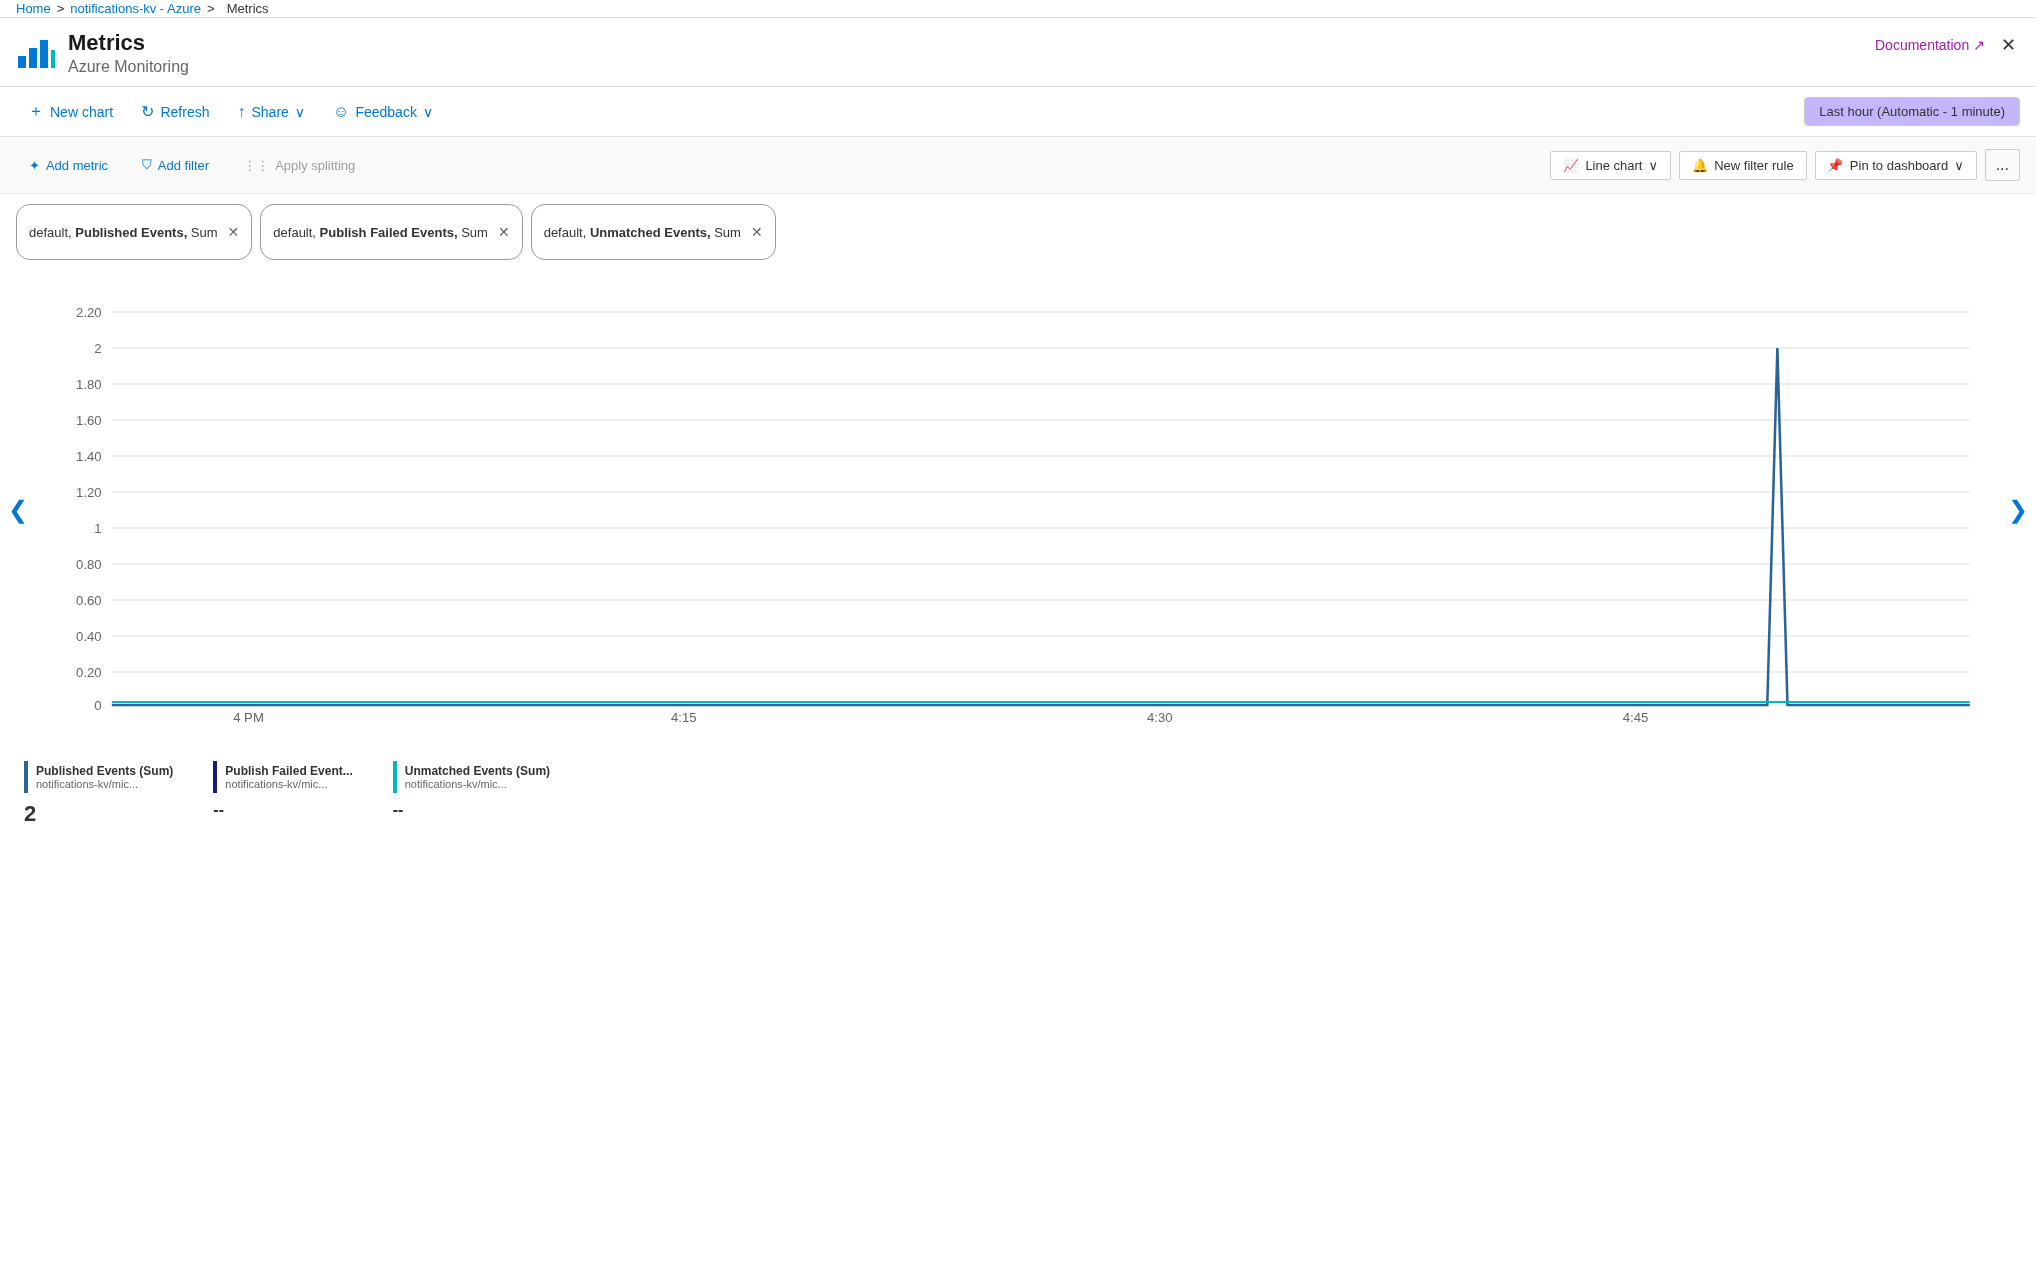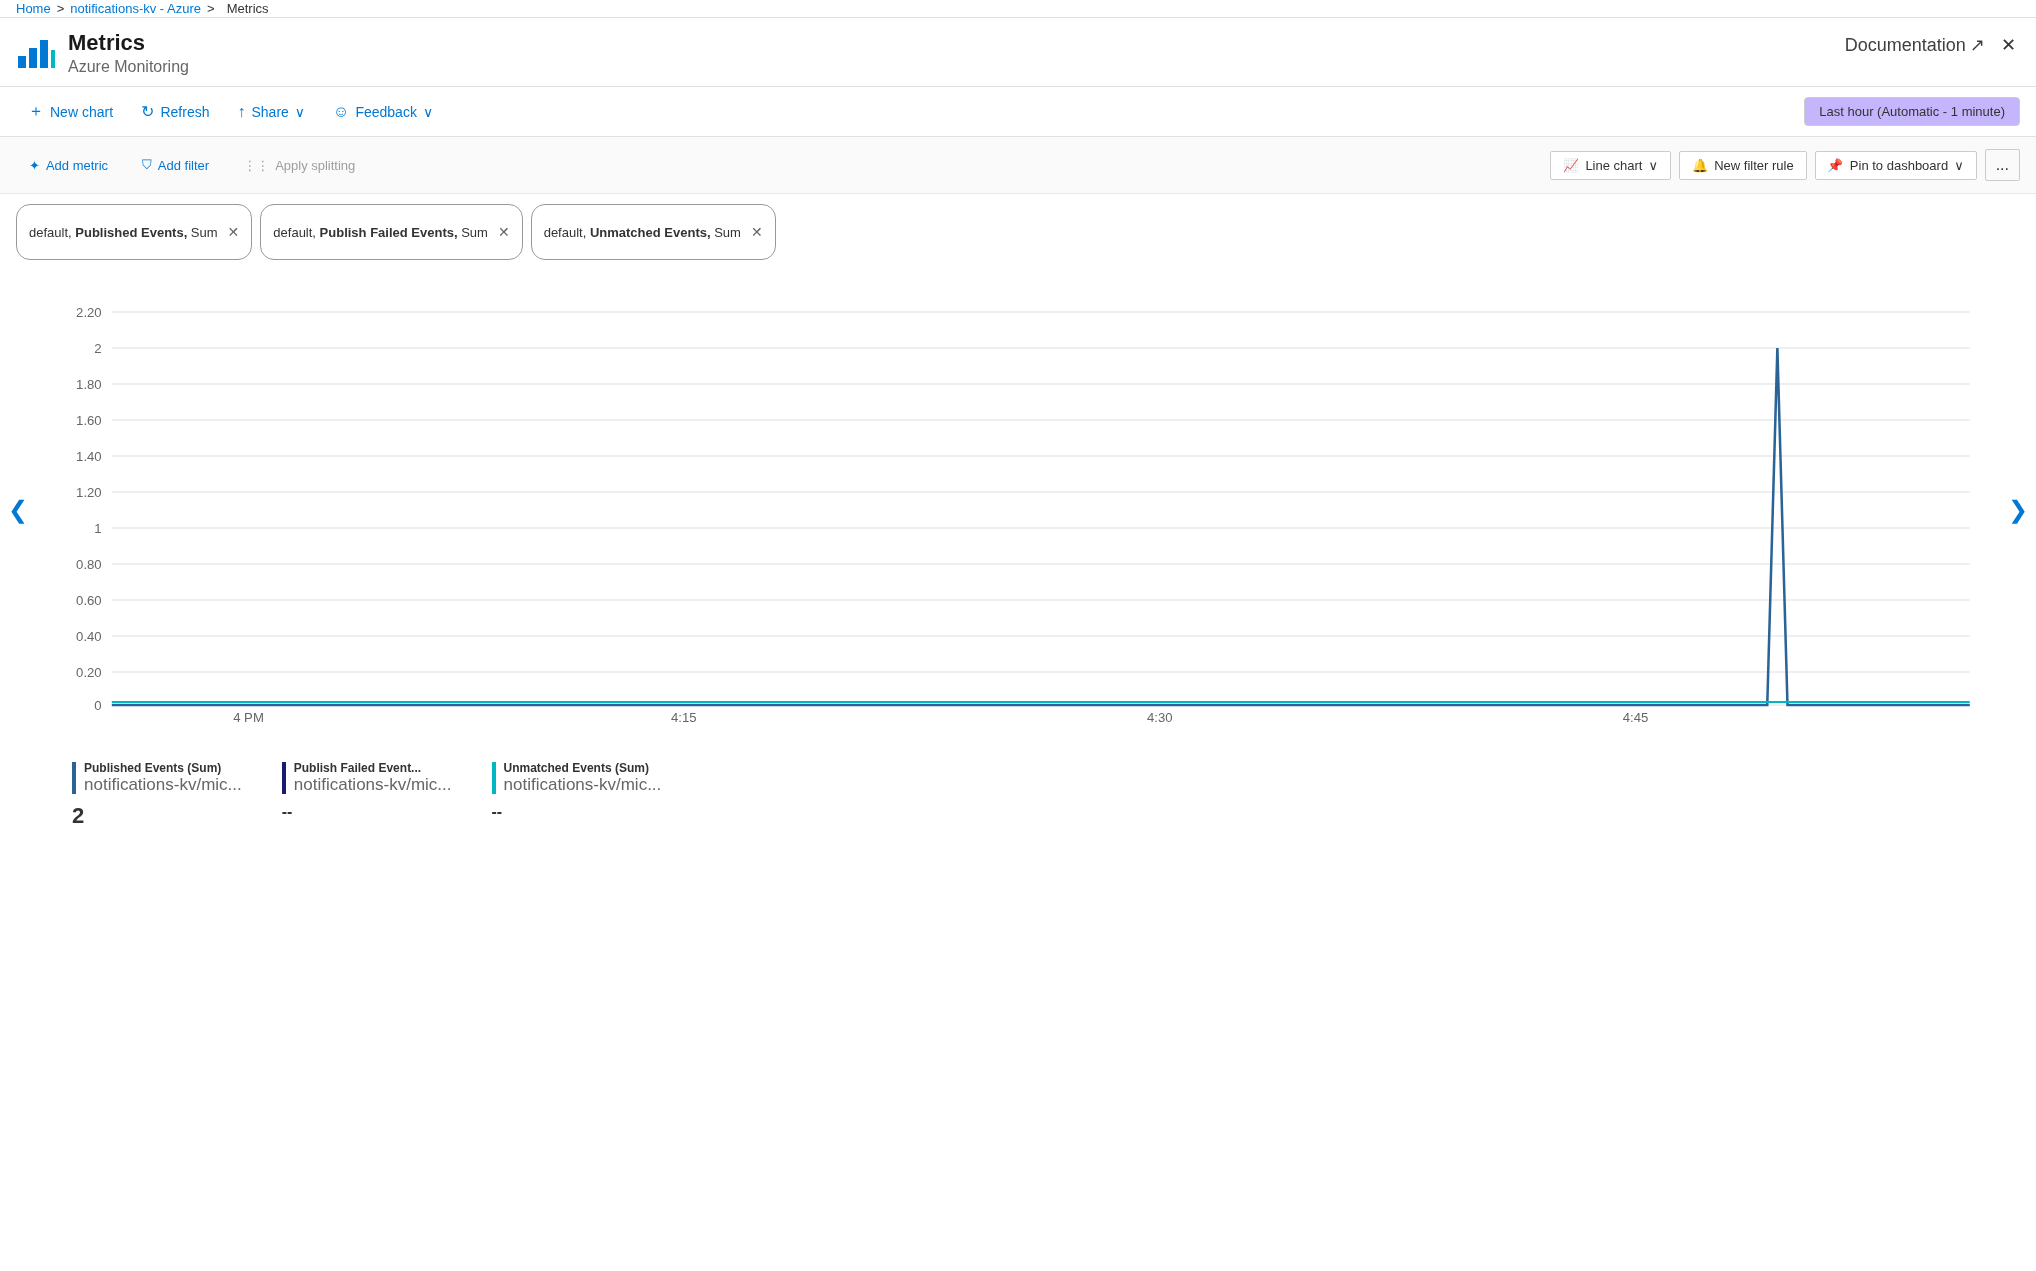--- a/index.html
+++ b/index.html
@@ -11,21 +11,21 @@
     .breadcrumb a { color: #0078d4; text-decoration: none; cursor: pointer; }
     .breadcrumb .current { color: #333; }
 
     
     .header { display: flex; align-items: flex-start; justify-content: space-between; padding: 12px 16px 8px; border-bottom: 1px solid #e0e0e0; }
     .header-left { display: flex; align-items: flex-start; gap: 12px; }
     .header-icon { color: #0078d4; font-size: 36px; line-height: 1; margin-top: 2px; }
     .header-title h1 { font-size: 22px; font-weight: 600; color: #1a1a1a; }
     .header-title p { font-size: 16px; color: #666; margin-top: 2px; }
     .header-right { display: flex; align-items: center; gap: 12px; }
-    .doc-link { color: #404040; font-size: 18px; text-decoration: none; display: flex; align-items: center; gap: 4px; cursor: pointer; margin-left: 46px; }
+    .doc-link { color: #a21caf; font-size: 14px; text-decoration: none; display: flex; align-items: center; gap: 4px; cursor: pointer; margin-left: 46px; }
     .close-btn { font-size: 18px; color: #333; cursor: pointer; background: none; border: none; padding: 4px; }
 
     
     .toolbar { display: flex; align-items: center; justify-content: space-between; padding: 8px 16px; border-bottom: 1px solid #e0e0e0; }
     .toolbar-left { display: flex; align-items: center; gap: 4px; }
     .toolbar-right { display: flex; align-items: center; }
     .toolbar-btn { display: flex; align-items: center; gap: 6px; padding: 6px 12px; background: none; border: none; color: #0078d4; font-size: 14px; cursor: pointer; border-radius: 2px; white-space: nowrap; }
     .toolbar-btn .icon { font-size: 16px; }
     .time-selector { border: 1px solid #ccc; border-radius: 4px; padding: 6px 14px; font-size: 13px; color: #333; cursor: pointer; background: #c4b5fd; }
 
@@ -45,27 +45,27 @@
     .pill strong { font-weight: 700; }
 
     
     .chart-container { position: relative; padding: 16px 16px 8px; }
     .chart-nav-left { position: absolute; left: 0; top: 50%; transform: translateY(-50%); font-size: 24px; color: #0078d4; cursor: pointer; padding: 8px; z-index: 10; }
     .chart-nav-right { position: absolute; right: 0; top: 50%; transform: translateY(-50%); font-size: 24px; color: #0078d4; cursor: pointer; padding: 8px; z-index: 10; }
     .chart-wrapper { margin: 16px 30px; }
     .chart-svg-container { width: 100%; height: 420px; }
 
     
-    .legend { display: flex; gap: 40px; padding: 12px 72px; }
+    .legend { display: flex; gap: 40px; padding: 12px 24px; }
     .legend-item { display: flex; flex-direction: column; gap: 4px; }
     .legend-top { display: flex; align-items: center; gap: 8px; }
     .legend-color { width: 4px; height: 32px; display: inline-block; }
     .legend-info { display: flex; flex-direction: column; }
     .legend-name { font-size: 12px; font-weight: 600; color: #333; }
-    .legend-resource { font-size: 17px; color: #666; }
+    .legend-resource { font-size: 11px; color: #666; }
     .legend-value { font-size: 22px; font-weight: 600; color: #333; margin-top: 4px; }
     .legend-value.dashes { font-size: 16px; }
   </style>
 </head>
 <body>
 
 <div class="breadcrumb">
   <a>Home</a>
   <span>&gt;</span>
   <a>notifications-kv - Azure</a>

